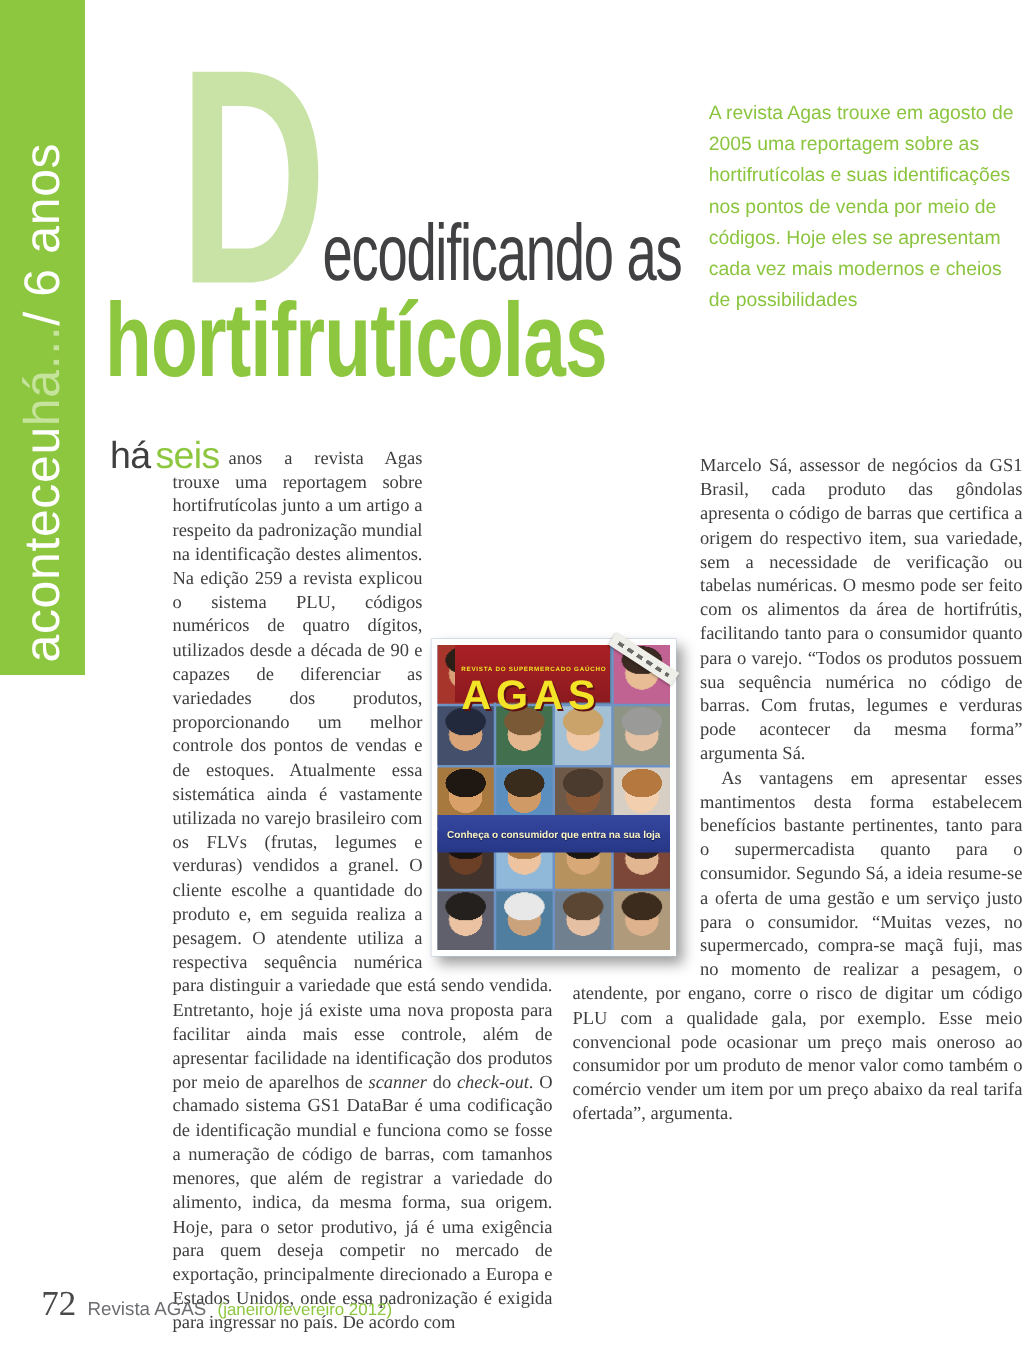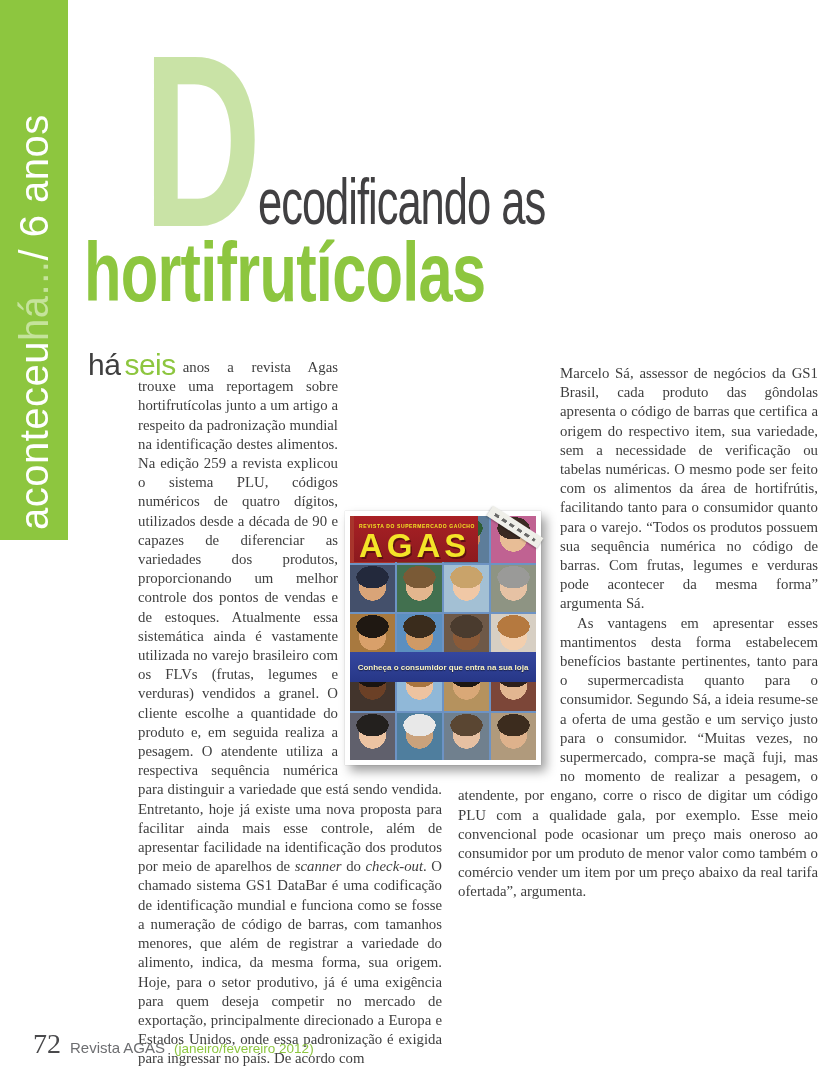--- a/index.html
+++ b/index.html
@@ -63,23 +63,23 @@
     position:absolute;left:345px;top:511px;width:196px;height:254px;box-sizing:border-box;
     border:5px solid #ffffff;background:#6d93c4;
     box-shadow:5px 6px 10px rgba(0,0,0,.38),0 0 1px rgba(0,0,0,.25);
   }
   .cover-grid{
     position:absolute;inset:0;display:grid;
     grid-template-columns:repeat(4,1fr);grid-template-rows:repeat(5,1fr);gap:2px;
   }
   .tile{width:100%;height:100%;}
   .cover-masthead{
-    position:absolute;left:4px;top:0;width:124px;height:46px;
+    position:absolute;left:14px;top:0;width:124px;height:46px;
     background:linear-gradient(180deg,#a92025,#8c1a1e);
-    padding:7px 4px 0 5px;box-sizing:border-box;z-index:3;
+    padding:17px 4px 0 5px;box-sizing:border-box;z-index:3;
   }
   .cover-tagline{font-size:5px;letter-spacing:.6px;color:#f2e324;font-weight:700;white-space:nowrap;}
   .cover-logo{font-size:33px;line-height:1;font-weight:800;color:#f4e428;
     letter-spacing:4px;text-shadow:1.5px 1.5px 0 #5e1012;}
   .cover-banner{
     position:absolute;left:0;top:136px;width:100%;height:30px;z-index:4;
     background:linear-gradient(180deg,#35479f,#273787);
     display:flex;align-items:center;justify-content:center;
     font-size:8px;font-weight:700;color:#f8f2c4;white-space:nowrap;
     text-shadow:0 1px 1px rgba(0,0,0,.5);
@@ -107,20 +107,21 @@
   <div class="side-text">
     <span class="w-main">aconteceu</span>
       <span class="w-accent">há...</span>
       <span class="w-suffix"> / 6 anos</span>
   </div>
 
   <div class="dropcap">D</div>
   <div class="headline-rest">ecodificando as</div>
   <div class="headline-line2">hortifrutícolas</div>
 
+  <div class="intro">A revista Agas trouxe em agosto de 2005 uma reportagem sobre as hortifrutícolas e suas identificações nos pontos de venda por meio de códigos. Hoje eles se apresentam cada vez mais modernos e cheios de possibilidades</div>
 
   <div class="col col1">
     <div class="spacer-r"></div>
     <p><span class="lead"><span class="ha">há</span><span class="seis">seis</span></span><span>anos a revista Agas trouxe uma reportagem sobre hortifrutícolas junto a um artigo a respeito da padronização mundial na identificação destes alimentos. Na edição 259 a revista explicou o sistema PLU, códigos numéricos de quatro dígitos, utilizados desde a década de 90 e capazes de diferenciar as variedades dos produtos, proporcionando um melhor controle dos pontos de vendas e de estoques. Atualmente essa sistemática ainda é vastamente utilizada no varejo brasileiro com os FLVs (frutas, legumes e verduras) vendidos a granel. O cliente escolhe a quantidade do produto e, em seguida realiza a pesagem. O atendente utiliza a respectiva sequência numérica para distinguir a variedade que está sendo vendida. Entretanto, hoje já existe uma nova proposta para facilitar ainda mais esse controle, além de apresentar facilidade na identificação dos produtos por meio de aparelhos de </span><em>scanner</em><span> do </span><em>check-out</em><span>. O chamado sistema GS1 DataBar é uma codificação de identificação mundial e funciona como se fosse a numeração de código de barras, com tamanhos menores, que além de registrar a variedade do alimento, indica, da mesma forma, sua origem. Hoje, para o setor produtivo, já é uma exigência para quem deseja competir no mercado de exportação, principalmente direcionado a Europa e Estados Unidos, onde essa padronização é exigida para ingressar no país. De acordo com</span></p>
   </div>
 
   <div class="col col2">
     <div class="spacer-l"></div>
     <p>Marcelo Sá, assessor de negócios da GS1 Brasil, cada produto das gôndolas apresenta o código de barras que certifica a origem do respectivo item, sua variedade, sem a necessidade de verificação ou tabelas numéricas. O mesmo pode ser feito com os alimentos da área de hortifrútis, facilitando tanto para o consumidor quanto para o varejo. “Todos os produtos possuem sua sequência numérica no código de barras. Com frutas, legumes e verduras pode acontecer da mesma forma” argumenta Sá.</p>
     <p class="indent">As vantagens em apresentar esses mantimentos desta forma estabelecem benefícios bastante pertinentes, tanto para o supermercadista quanto para o consumidor. Segundo Sá, a ideia resume-se a oferta de uma gestão e um serviço justo para o consumidor. “Muitas vezes, no supermercado, compra-se maçã fuji, mas no momento de realizar a pesagem, o atendente, por engano, corre o risco de digitar um código PLU com a qualidade gala, por exemplo. Esse meio convencional pode ocasionar um preço mais oneroso ao consumidor por um produto de menor valor como também o comércio vender um item por um preço abaixo da real tarifa ofertada”, argumenta.</p>

